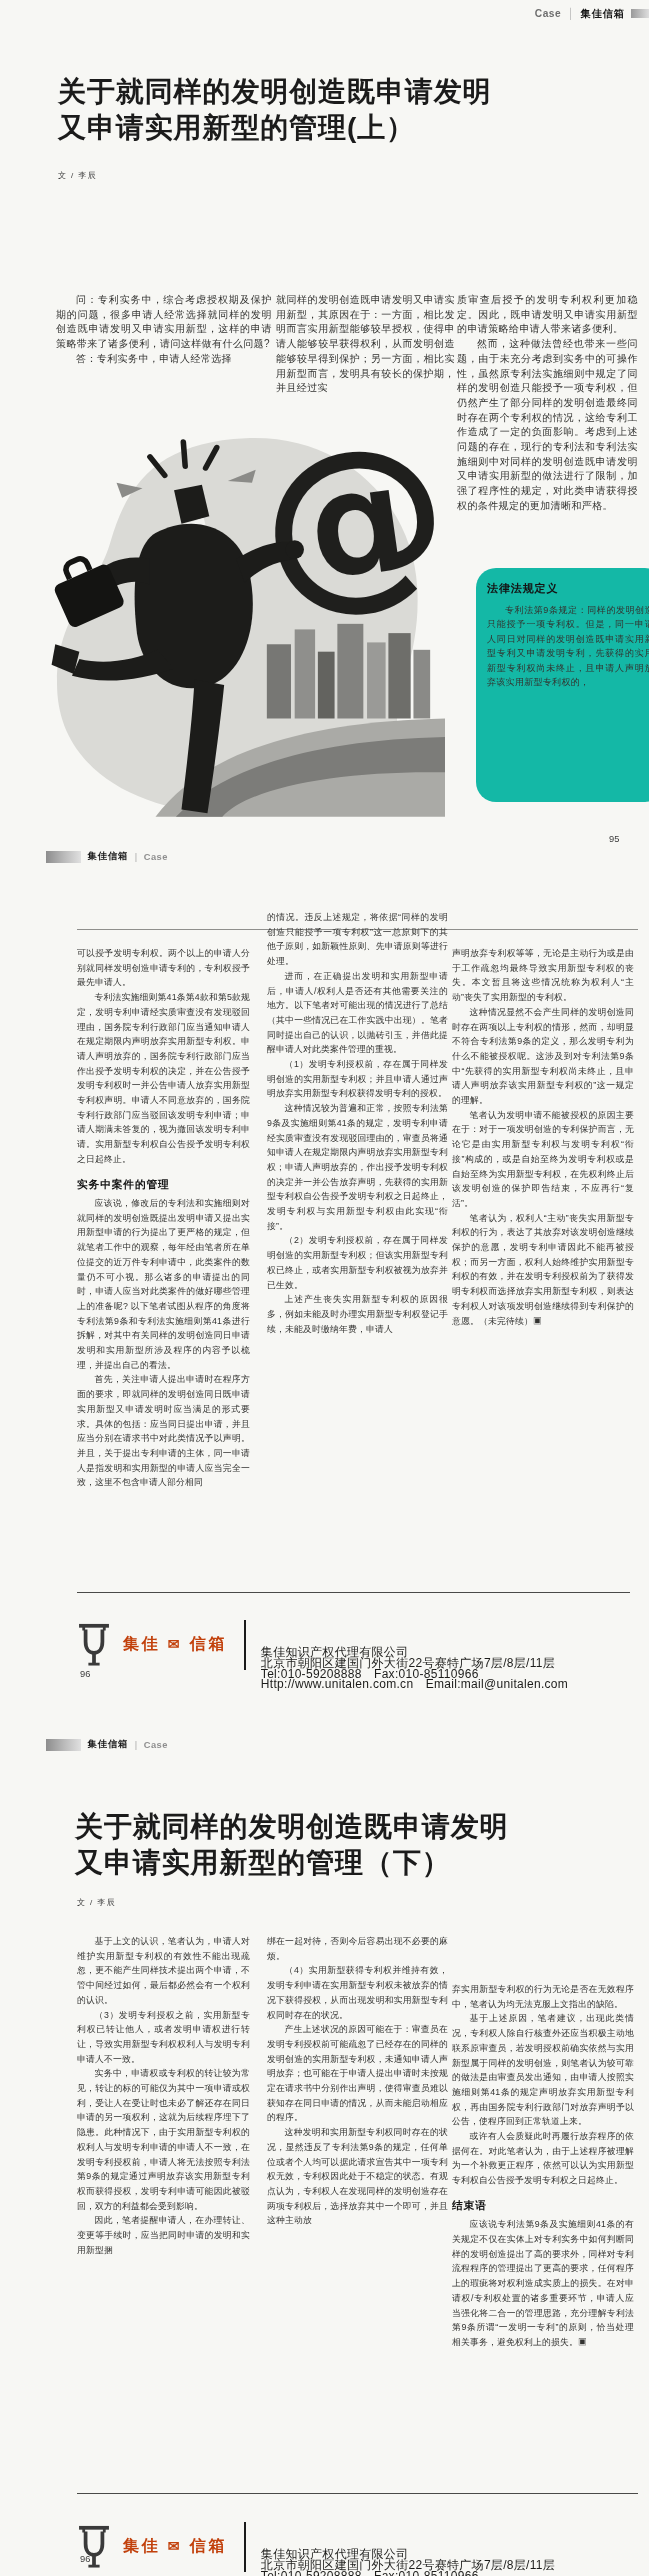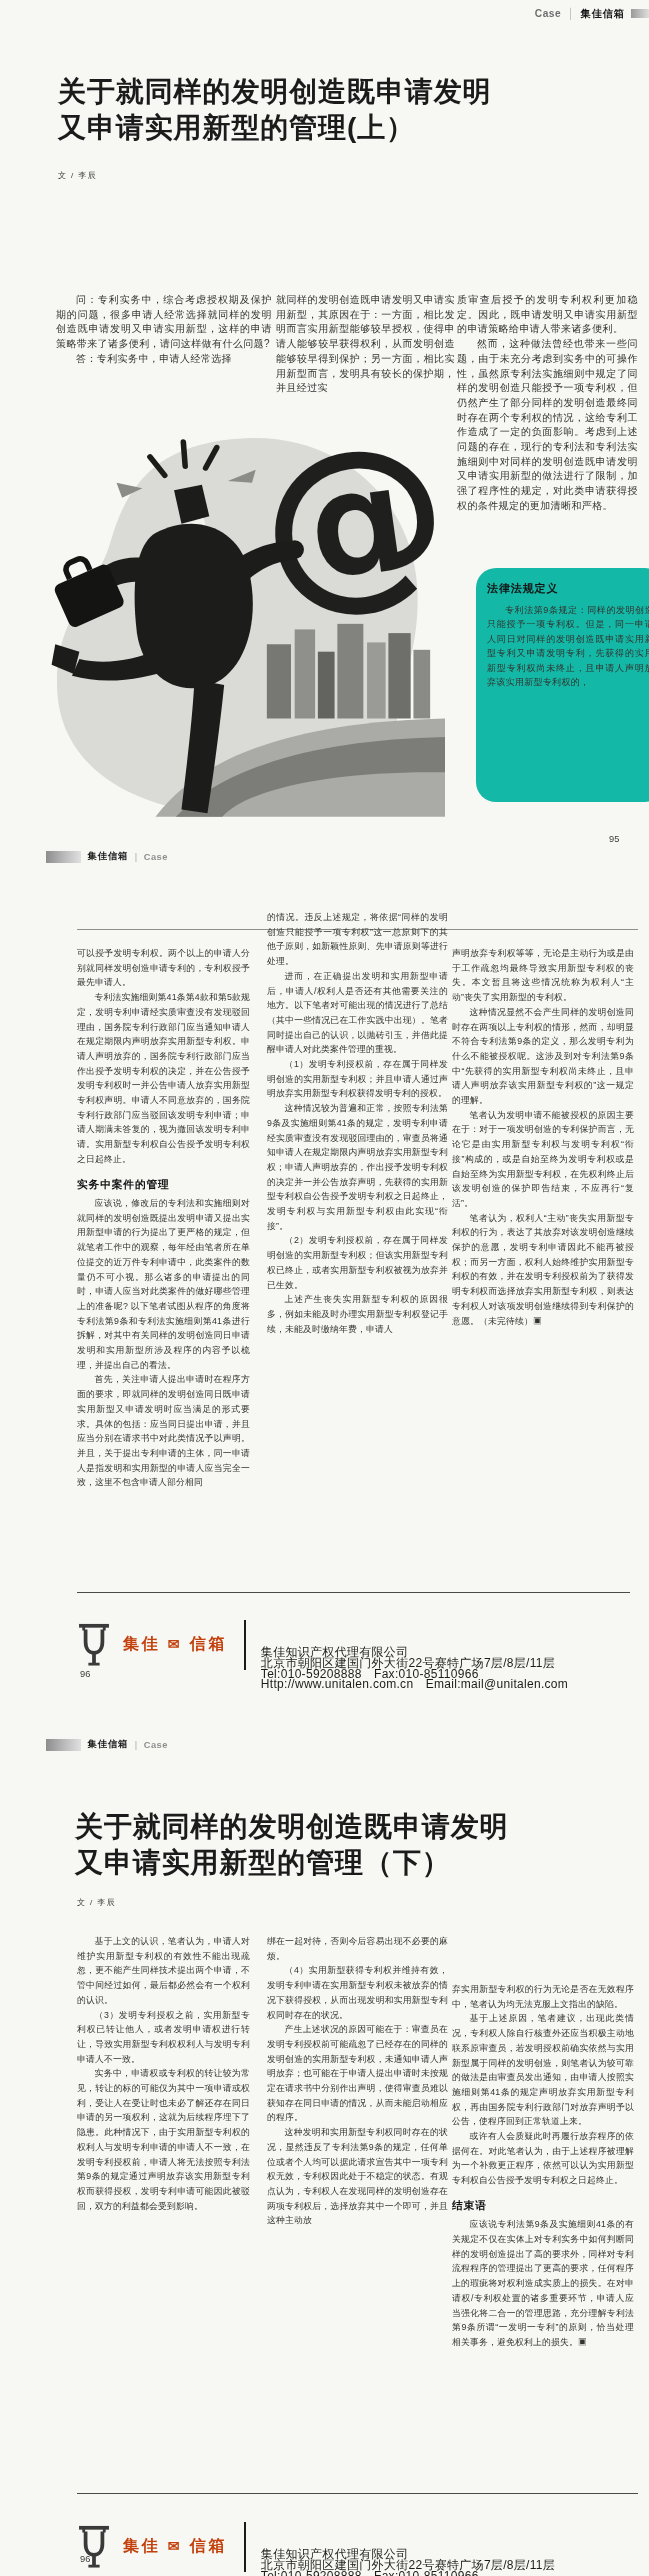--- a/index.html
+++ b/index.html
@@ -215,20 +215,21 @@
   <h1 class="title t3">
     <span>关于就同样的发明创造既申请发明</span><br>
     <span>又申请实用新型的管理（下）</span>
   </h1>
   <div class="byline b3">文 / 李辰</div>
 
   <div class="col p23col c3a">
       <p>基于上文的认识，笔者认为，申请人对维护实用新型专利权的有效性不能出现疏忽，更不能产生同样技术提出两个申请，不管中间经过如何，最后都必然会有一个权利的认识。</p>
       <p>（3）发明专利授权之前，实用新型专利权已转让他人，或者发明申请权进行转让，导致实用新型专利权权利人与发明专利申请人不一致。</p>
       <p>实务中，申请权或专利权的转让较为常见，转让的标的可能仅为其中一项申请或权利，受让人在受让时也未必了解还存在同日申请的另一项权利，这就为后续程序埋下了隐患。此种情况下，由于实用新型专利权的权利人与发明专利申请的申请人不一致，在发明专利授权前，申请人将无法按照专利法第9条的规定通过声明放弃该实用新型专利权而获得授权，发明专利申请可能因此被驳回，双方的利益都会受到影响。</p>
+      <p>因此，笔者提醒申请人，在办理转让、变更等手续时，应当把同时申请的发明和实用新型捆</p>
     </div>
   <div class="col p23col c3b">
       <p class="cont">绑在一起对待，否则今后容易出现不必要的麻烦。</p>
       <p>（4）实用新型获得专利权并维持有效，发明专利申请在实用新型专利权未被放弃的情况下获得授权，从而出现发明和实用新型专利权同时存在的状况。</p>
       <p>产生上述状况的原因可能在于：审查员在发明专利授权前可能疏忽了已经存在的同样的发明创造的实用新型专利权，未通知申请人声明放弃；也可能在于申请人提出申请时未按规定在请求书中分别作出声明，使得审查员难以获知存在同日申请的情况，从而未能启动相应的程序。</p>
       <p>这种发明和实用新型专利权同时存在的状况，显然违反了专利法第9条的规定，任何单位或者个人均可以据此请求宣告其中一项专利权无效，专利权因此处于不稳定的状态。有观点认为，专利权人在发现同样的发明创造存在两项专利权后，选择放弃其中一个即可，并且这种主动放</p>
     </div>
   <div class="col p23col c3c">
       <p class="cont">弃实用新型专利权的行为无论是否在无效程序中，笔者认为均无法克服上文指出的缺陷。</p>
       <p>基于上述原因，笔者建议，出现此类情况，专利权人除自行核查外还应当积极主动地联系原审查员，若发明授权前确实依然与实用新型属于同样的发明创造，则笔者认为较可靠的做法是由审查员发出通知，由申请人按照实施细则第41条的规定声明放弃实用新型专利权，再由国务院专利行政部门对放弃声明予以公告，使程序回到正常轨道上来。</p>

